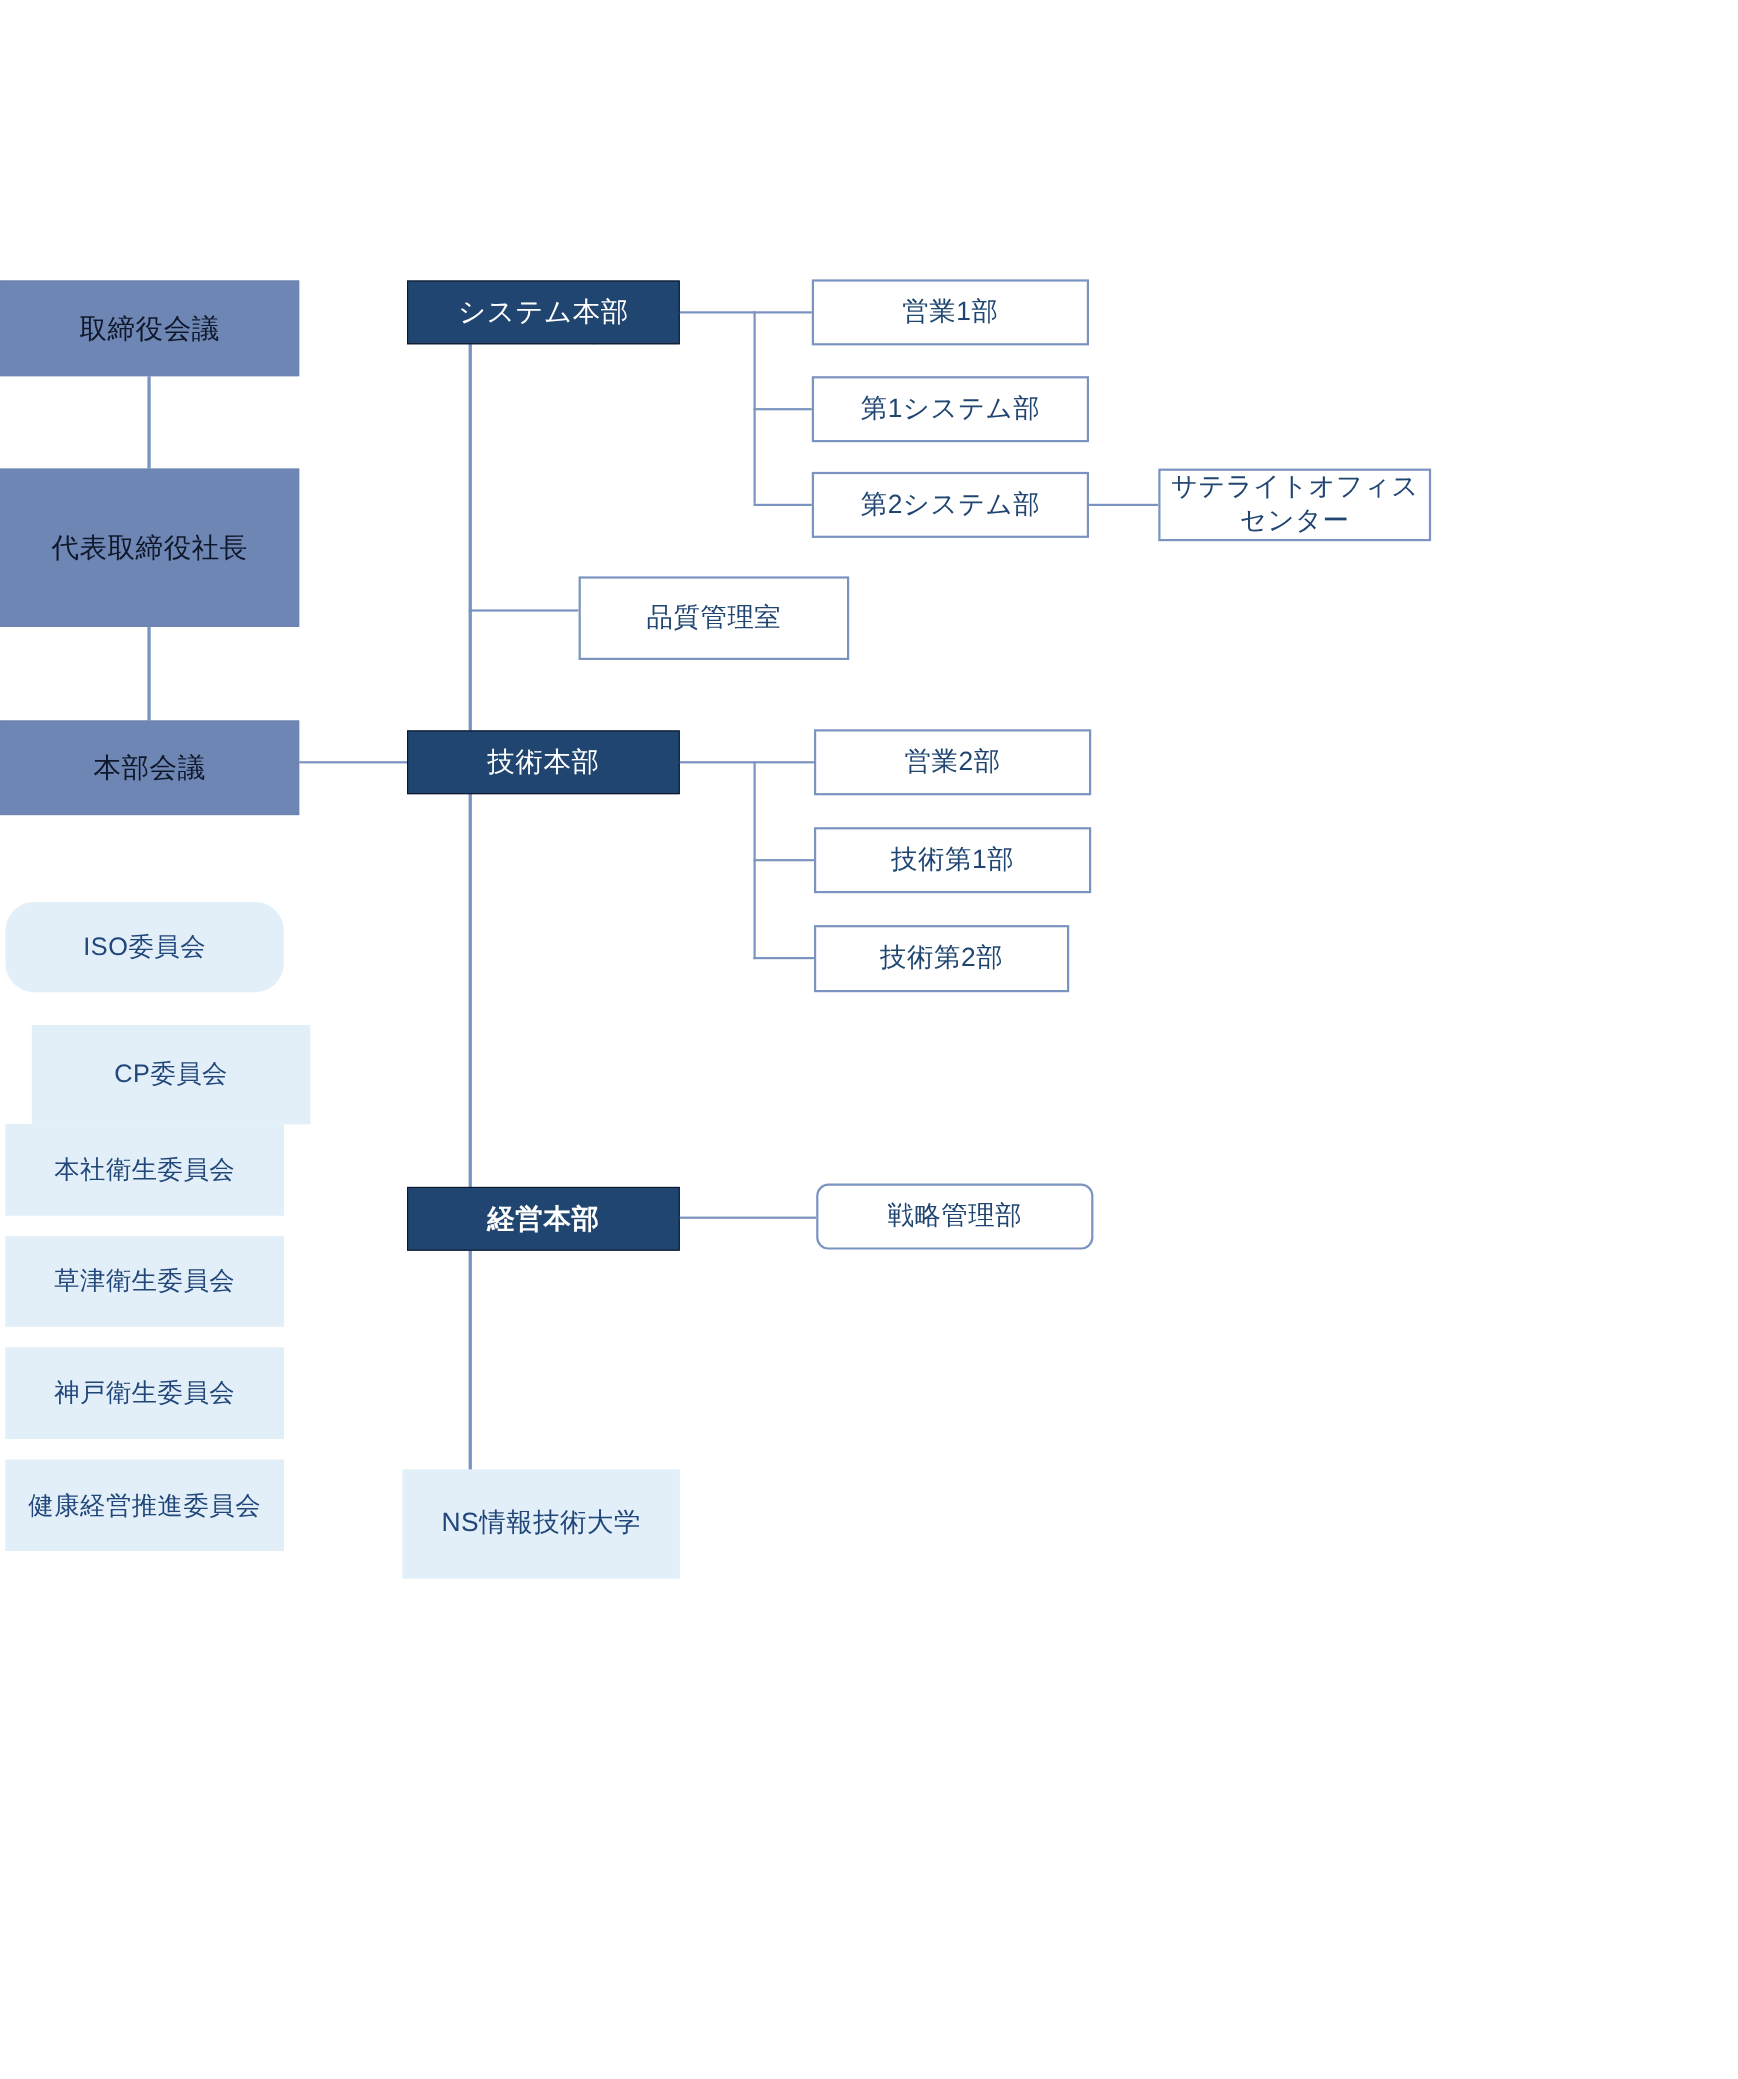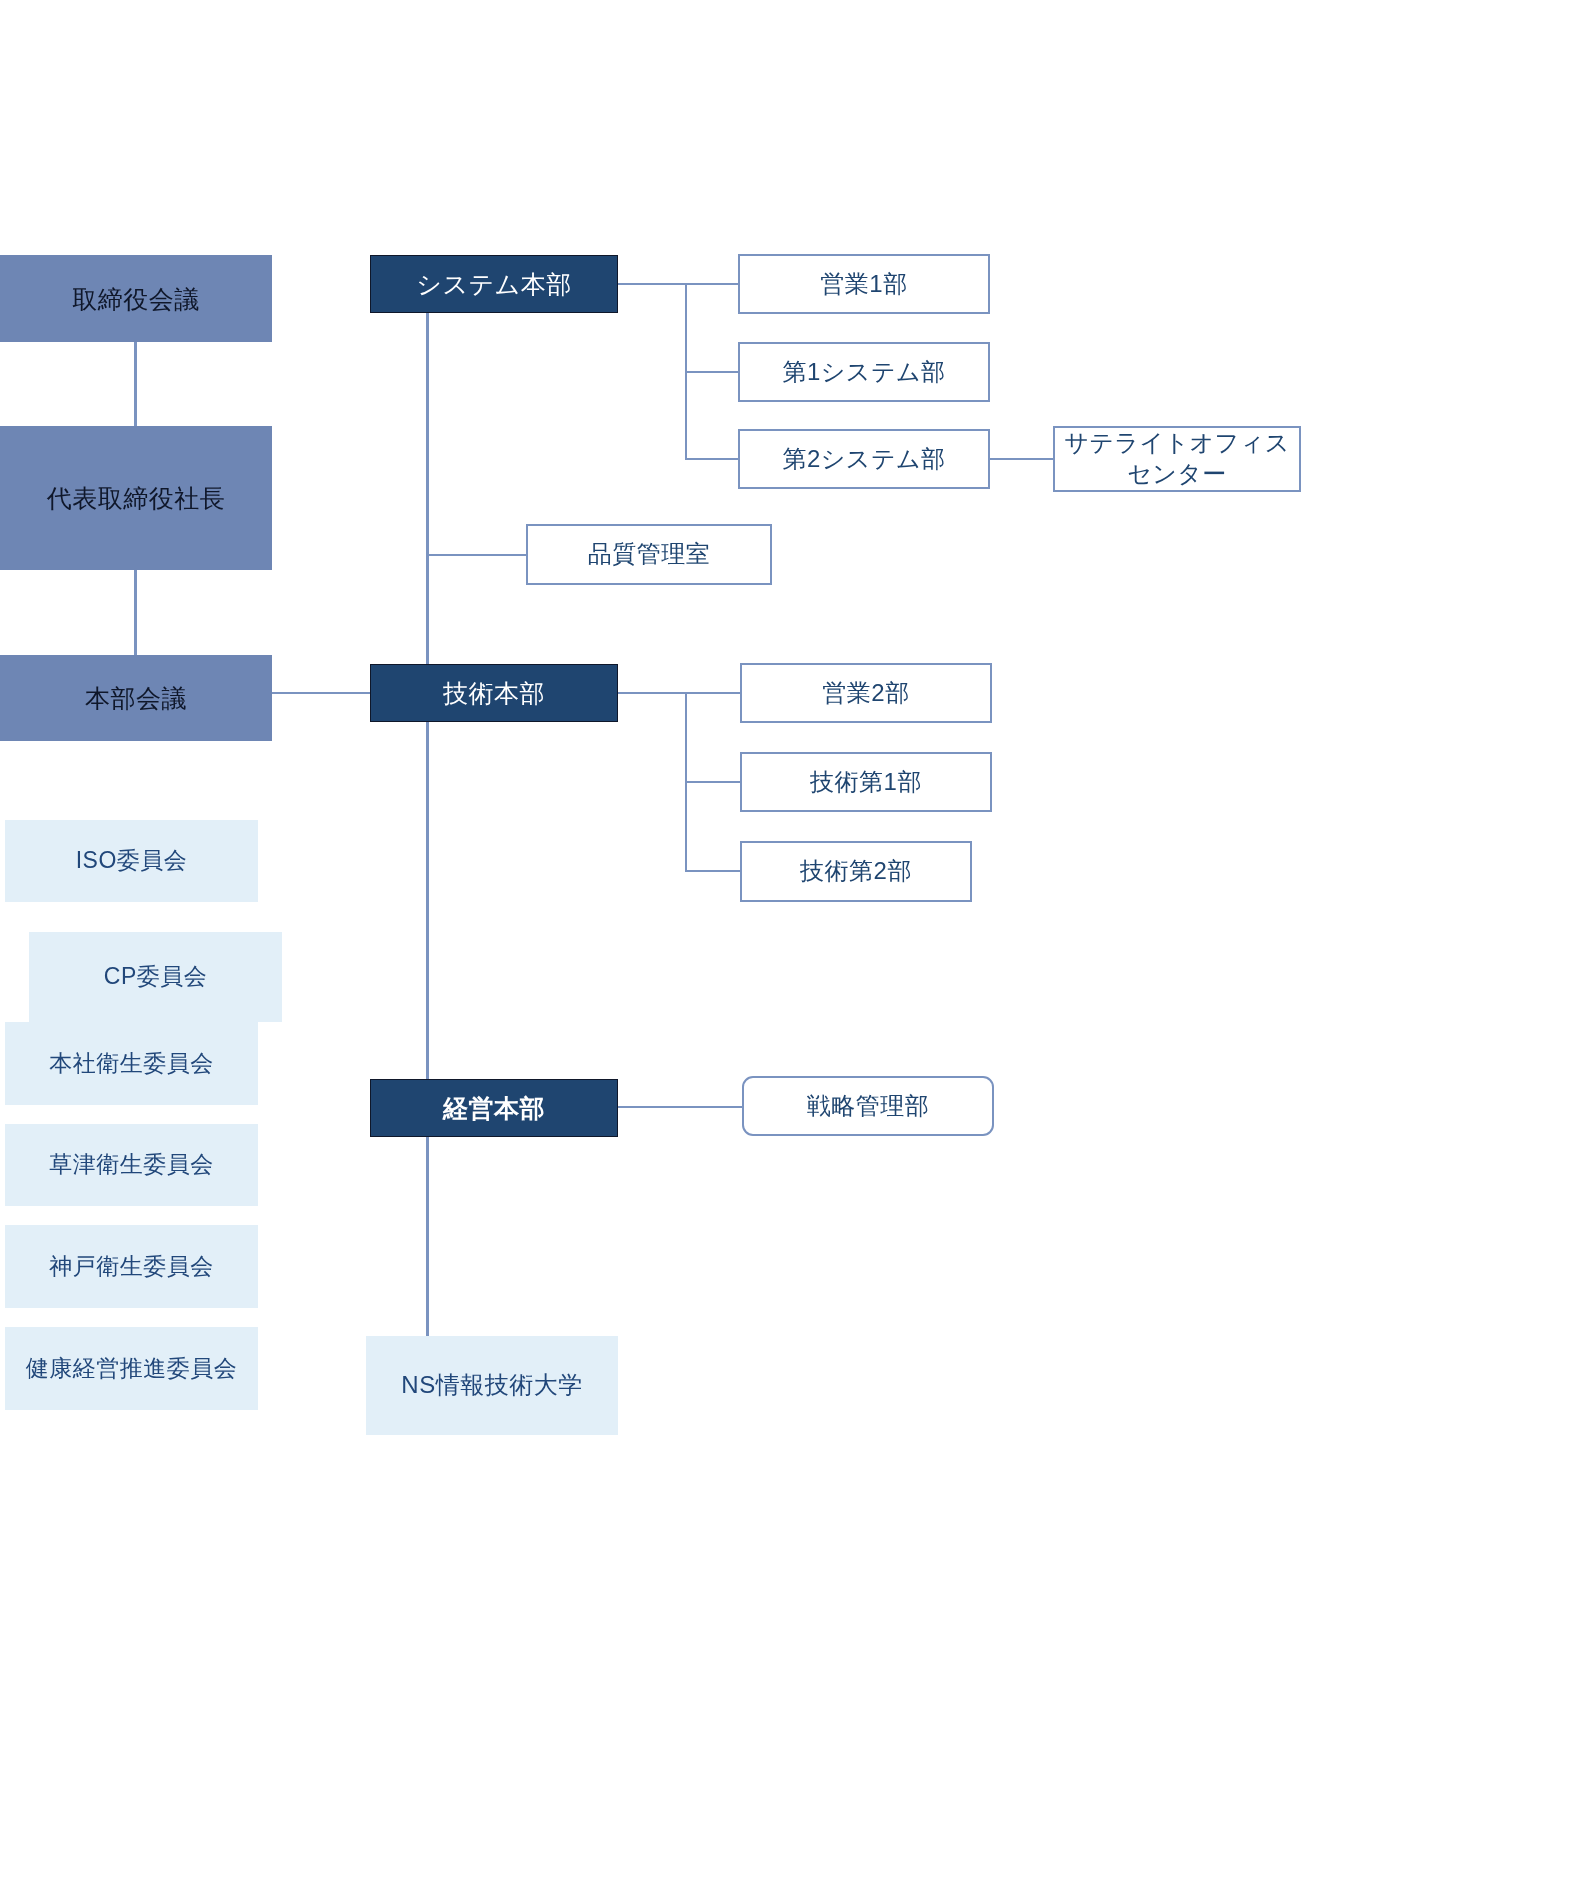--- a/index.html
+++ b/index.html
@@ -77,21 +77,21 @@
   <div class="ln ln-v" style="left:134px;top:342px;width:3px;height:84px;"></div>
 
   <div class="node n-exec" style="left:0px;top:426px;width:272px;height:144px;">代表取締役社長</div>
 
   <div class="ln ln-v" style="left:134px;top:570px;width:3px;height:85px;"></div>
 
   <div class="node n-exec" style="left:0px;top:655px;width:272px;height:86px;">本部会議</div>
 
   <div class="ln ln-h" style="left:272px;top:692px;width:156px;height:2px;"></div>
 
-  <div class="node n-comm" style="left:5px;top:820px;width:253px;height:82px;">ISO委員会</div>
+  <div class="node n-comm" style="left:5px;top:820px;width:253px;height:82px;border-radius:26px;">ISO委員会</div>
 
   <div class="node n-comm" style="left:5px;top:932px;width:253px;height:90px;margin-left:24px;">CP委員会</div>
 
   <div class="node n-comm" style="left:5px;top:1022px;width:253px;height:83px;">本社衛生委員会</div>
 
   <div class="node n-comm" style="left:5px;top:1124px;width:253px;height:82px;">草津衛生委員会</div>
 
   <div class="node n-comm" style="left:5px;top:1225px;width:253px;height:83px;">神戸衛生委員会</div>
 
   <div class="node n-comm" style="left:5px;top:1327px;width:253px;height:83px;">健康経営推進委員会</div>
@@ -116,21 +116,21 @@
 
   <div class="node n-dept" style="left:738px;top:429px;width:252px;height:60px;">第2システム部</div>
 
   <div class="ln ln-h" style="left:990px;top:458px;width:63px;height:2px;"></div>
 
   <div class="node n-dept" style="left:1053px;top:426px;width:248px;height:66px;">サテライトオフィス
 センター</div>
 
   <div class="ln ln-h" style="left:426px;top:554px;width:100px;height:2px;"></div>
 
-  <div class="node n-dept" style="left:526px;top:524px;width:246px;height:61px;">品質管理室</div>
+  <div class="node n-dept" style="left:526px;top:524px;width:246px;height:76px;">品質管理室</div>
 
   <div class="node n-div" style="left:370px;top:664px;width:248px;height:58px;">技術本部</div>
 
   <div class="ln ln-h" style="left:618px;top:692px;width:68px;height:2px;"></div>
   <div class="ln ln-v" style="left:685px;top:692px;height:180px;"></div>
 
   <div class="ln ln-h" style="left:685px;top:692px;width:56px;height:2px;"></div>
   <div class="ln ln-h" style="left:685px;top:781px;width:56px;height:2px;"></div>
   <div class="ln ln-h" style="left:685px;top:870px;width:56px;height:2px;"></div>
 

